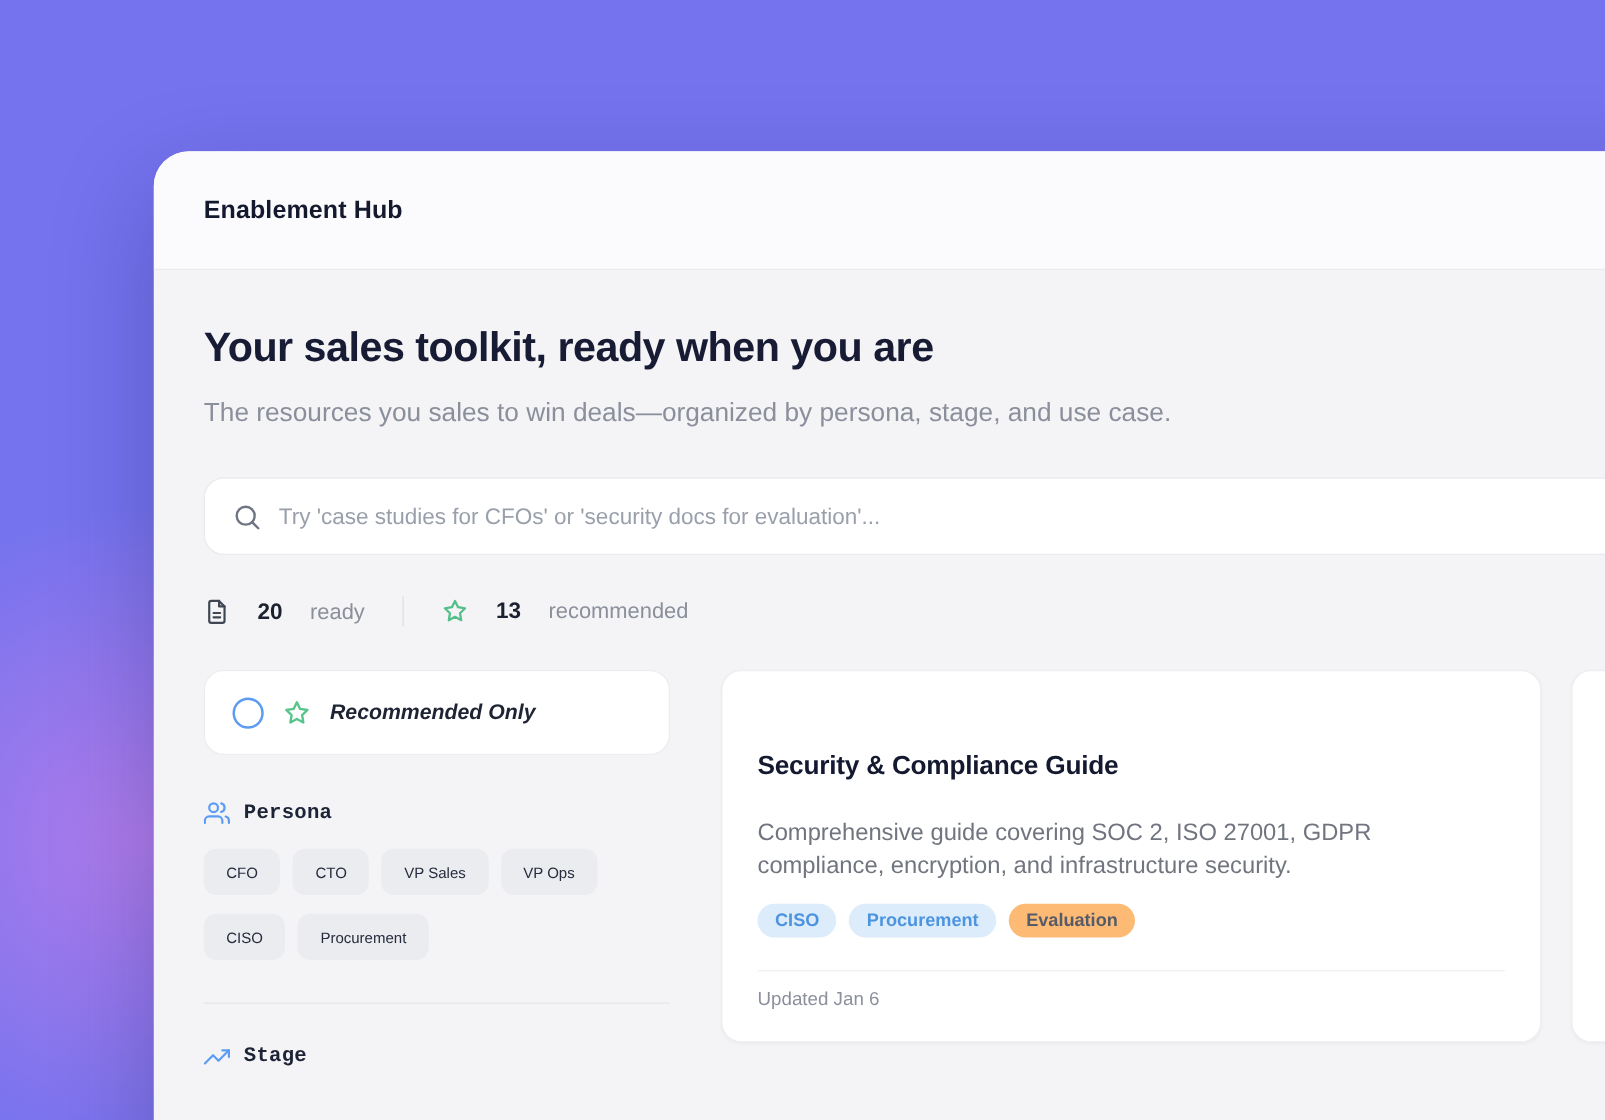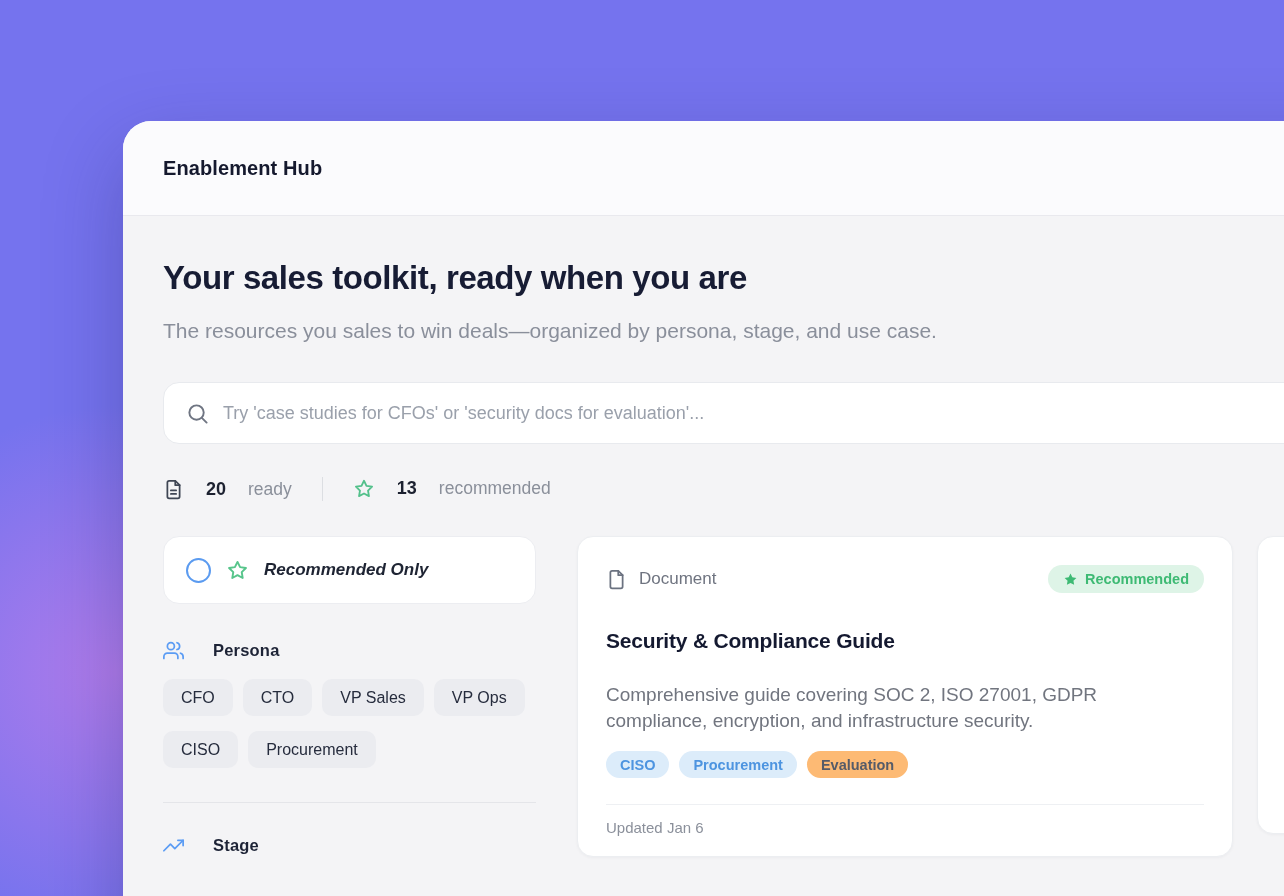--- a/index.html
+++ b/index.html
@@ -78,30 +78,30 @@
     cursor:pointer;
     font-style:italic;
   }
   .toggle-circle {
     width:25px; height:25px; border-radius:50%;
     border:2.5px solid #5b9bf0; background:transparent; flex:none;
   }
   .rec-only-label { font-size:17px; font-weight:600; color:#1e2433; }
 
   .filter-section-head {
-    margin-top:36px; display:flex; align-items:center; gap:29px;
+    margin-top:36px; display:flex; align-items:flex-start; gap:11px;font-family:Liberation Mono, monospace;
   }
   .filter-section-head .ico { color:#5b9cf4; display:flex; }
   .filter-section-title { font-size:16.5px; font-weight:700; color:#1d2336; letter-spacing:.2px; }
 
   .chip-wrap { margin-top:18px; display:flex; flex-wrap:wrap; gap:15px 10px; }
   .chip {
     height:37px; padding:0 18px; border-radius:10px;
     background:#ebecf0; display:inline-flex; align-items:center;
-    font-size:16px; font-weight:500; color:#262c3d; cursor:pointer;
+    font-size:12px; font-weight:500; color:#262c3d; cursor:pointer;
   }
   .sidebar-divider { margin-top:34px; height:1px; background:#e4e5e9; }
   .stage-head { margin-top:32px; }
 
   
   .cards { display:flex; gap:24px; flex:none; }
   .asset-card {
     width:656px; flex:none;
     background:#ffffff; border:1px solid #eceef1; border-radius:16px;
     padding:28px 28px 0 28px;
@@ -222,37 +222,20 @@
             </svg>
           </span>
           <span class="filter-section-title">Stage</span>
         </div>
 
       </aside>
 
       <div class="cards">
 
         <div class="asset-card">
-          <div class="card-top">
-            <div class="card-type">
-              <span class="ico">
-                <svg width="21" height="21" viewBox="0 0 24 24" fill="none" stroke="currentColor" stroke-width="2" stroke-linecap="round" stroke-linejoin="round">
-                  <path d="M14 2H7a2 2 0 0 0-2 2v16a2 2 0 0 0 2 2h10a2 2 0 0 0 2-2V7z"></path>
-                  <path d="M14 2v5h5"></path>
-                </svg>
-              </span>
-              <span class="card-type-label">Document</span>
-            </div>
-            <span class="rec-badge">
-              <svg width="15" height="15" viewBox="0 0 24 24" fill="currentColor">
-                <path d="M12 2.5l2.9 5.9 6.5 1-4.7 4.6 1.1 6.5L12 17.4l-5.8 3.1 1.1-6.5-4.7-4.6 6.5-1z"></path>
-              </svg>
-              <span>Recommended</span>
-            </span>
-          </div>
 
           <div class="card-title">Security &amp; Compliance Guide</div>
           <div class="card-desc">Comprehensive guide covering SOC 2, ISO 27001, GDPR compliance, encryption, and infrastructure security.</div>
 
           <div class="tag-row">
             <span class="tag blue">CISO</span>
             <span class="tag blue">Procurement</span>
             <span class="tag gray">Evaluation</span>
           </div>
 

